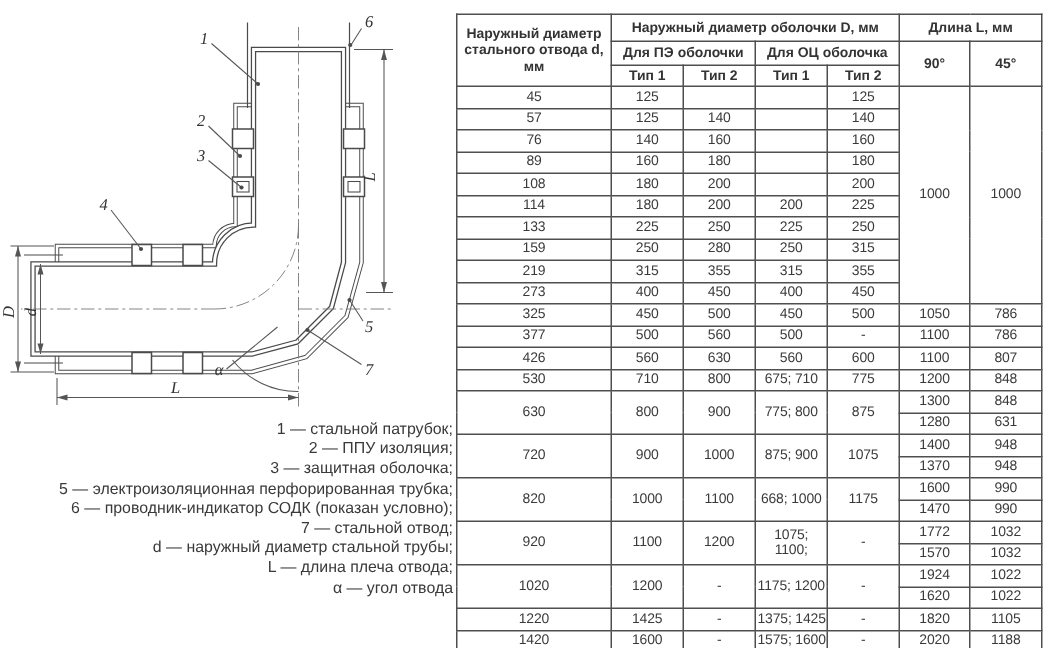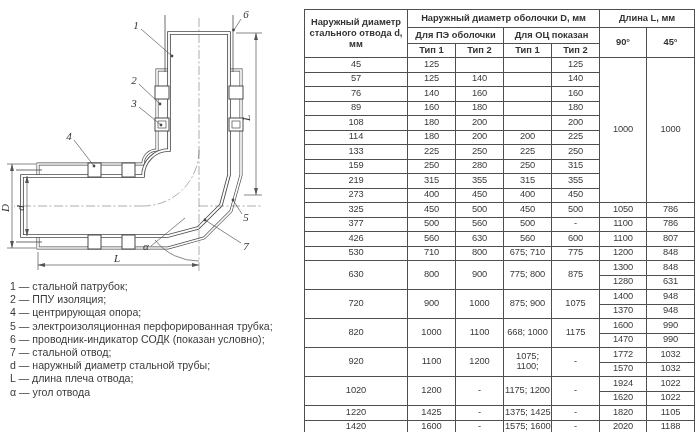--- a/index.html
+++ b/index.html
@@ -1,21 +1,21 @@
 <!DOCTYPE html>
 <html><head>
 <meta charset="utf-8">
 <style>
   html,body{margin:0;padding:0;background:#fff;}
   .page{position:relative;width:700px;height:432px;background:#fff;overflow:hidden;
         font-family:"Liberation Sans",sans-serif;color:#383838;}
   
   .diagram-wrap{position:absolute;left:0;top:0;width:302px;height:278px;}
   .legend{position:absolute;left:10px;top:280px;width:292px;
-          font-size:10.6px;line-height:13.2px;color:#3a3a3a;}
+          font-size:10.6px;line-height:13.2px;color:#3a3a3a;text-align:right;}
   .legend .lg{white-space:nowrap;}
   
   .table-wrap{position:absolute;left:304px;top:9px;width:393px;}
   table.spec{border-collapse:collapse;table-layout:fixed;width:390px;}
   table.spec th,table.spec td{border:1px solid #4f4f4f;text-align:center;
       vertical-align:middle;padding:0 1px;overflow:hidden;}
   table.spec thead th{font-weight:bold;font-size:9.3px;line-height:1.18;color:#333;}
   table.spec thead tr.h1 th{height:17px;}
   table.spec thead tr.h2 th{height:15px;}
   table.spec thead tr.h3 th{height:13px;}
@@ -149,21 +149,21 @@
         <path class="dim" d="M241 243 L205 220"></path>
           <circle class="dot" cx="205" cy="220" r="1.4"></circle>
         <text class="lbl" x="246" y="250" text-anchor="middle">7</text>
       </g>
     </svg>
   </div>
 
   <div class="legend">
       <div class="lg">1 — стальной патрубок;</div>
       <div class="lg">2 — ППУ изоляция;</div>
-      <div class="lg">4 — центрирующая опора;</div>
+      <div class="lg">3 — защитная оболочка;</div>
       <div class="lg">5 — электроизоляционная перфорированная трубка;</div>
       <div class="lg">6 — проводник-индикатор СОДК (показан условно);</div>
       <div class="lg">7 — стальной отвод;</div>
       <div class="lg">d — наружный диаметр стальной трубы;</div>
       <div class="lg">L — длина плеча отвода;</div>
       <div class="lg">α — угол отвода</div>
     </div>
 
   <div class="table-wrap">
     <table class="spec">
@@ -177,21 +177,21 @@
           <col style="width:48px">
       </colgroup>
       <thead>
         <tr class="h1">
           <th rowspan="3">Наружный диаметр стального отвода d, мм</th>
           <th colspan="4">Наружный диаметр оболочки D, мм</th>
           <th colspan="2">Длина L, мм</th>
         </tr>
         <tr class="h2">
           <th colspan="2">Для ПЭ оболочки</th>
-          <th colspan="2">Для ОЦ показан</th>
+          <th colspan="2">Для ОЦ оболочка</th>
           <th rowspan="2">90°</th>
           <th rowspan="2">45°</th>
         </tr>
         <tr class="h3">
           <th>Тип 1</th>
           <th>Тип 2</th>
           <th>Тип 1</th>
           <th>Тип 2</th>
         </tr>
       </thead>

